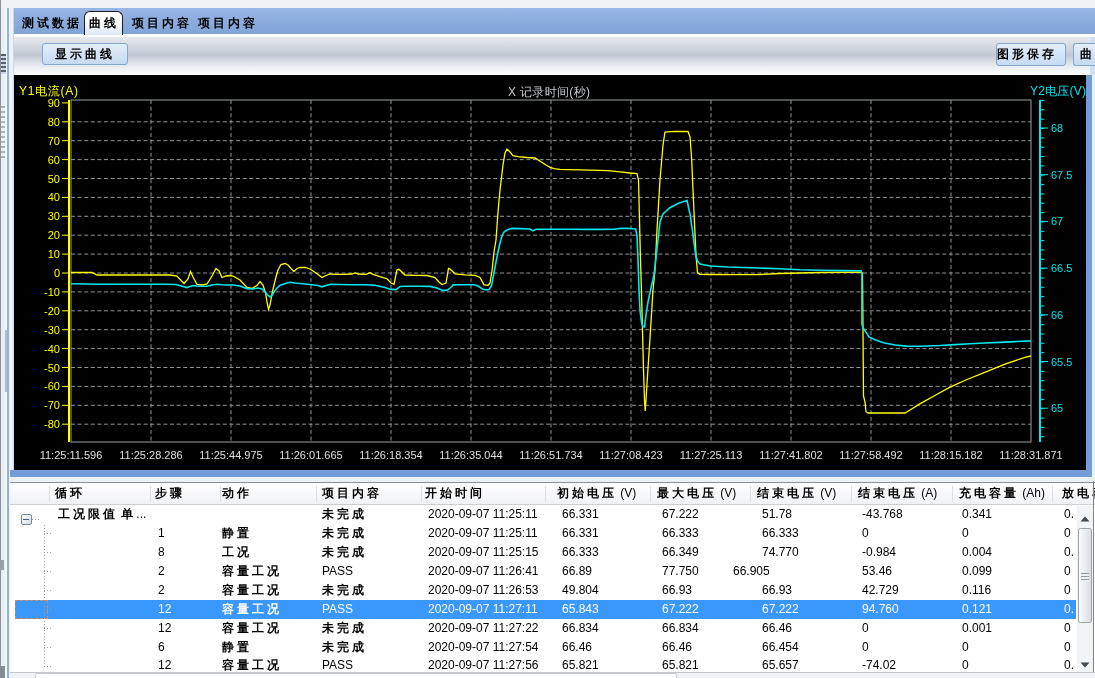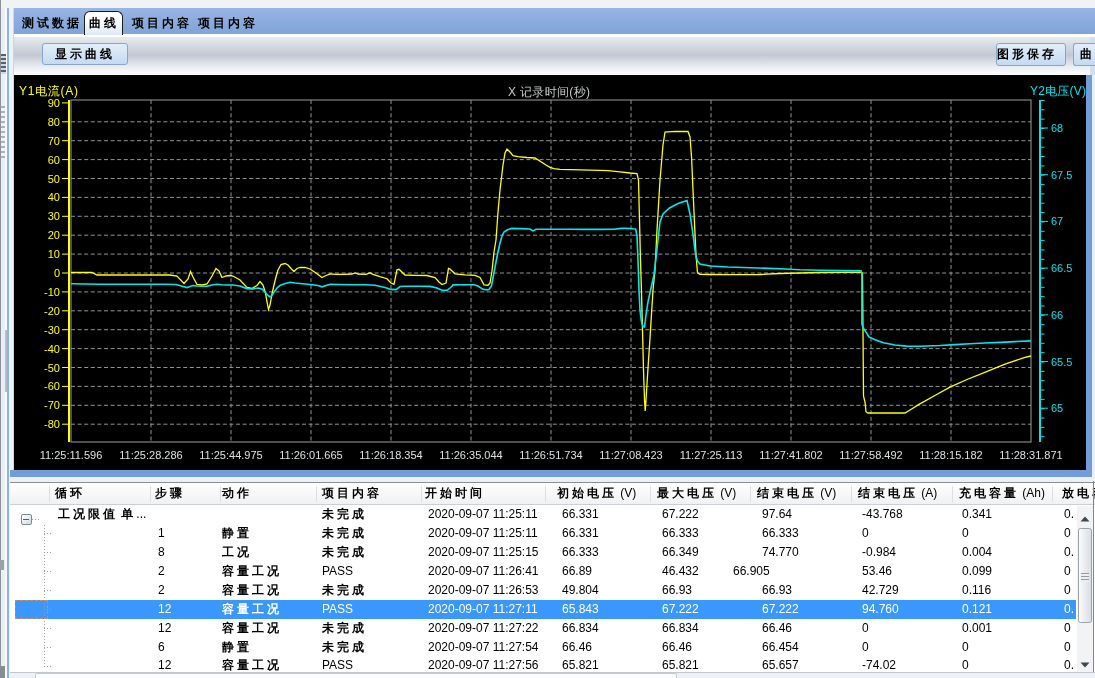--- a/index.html
+++ b/index.html
@@ -231,21 +231,21 @@
     <span class="c" style="left:949px"><span class="cjk">充电容量</span> (Ah)</span>
     <span class="c" style="left:1052px"><span class="cjk">放电容量</span> (Ah)</span>
   </div>
 
 <div class="row" style="top:505.0px">
     <span class="c" style="left:48px"><span class="cjk">工况限值</span> <span class="cjk">单</span>...</span>
     <span class="c" style="left:312px"><span class="cjk">未完成</span></span>
     <span class="c" style="left:418px">2020-09-07 11:25:11</span>
     <span class="c" style="left:552px">66.331</span>
     <span class="c" style="left:652px">67.222</span>
-    <span class="c" style="left:752px">97.64</span>
+    <span class="c" style="left:752px">51.78</span>
     <span class="c" style="left:852px">-43.768</span>
     <span class="c" style="left:952px">0.341</span>
     <span class="c" style="left:1054px">0.</span>
   </div>
 <div class="row" style="top:523.9px">
     <span class="c" style="left:148px">1</span>
     <span class="c" style="left:212px"><span class="cjk">静置</span></span>
     <span class="c" style="left:312px"><span class="cjk">未完成</span></span>
     <span class="c" style="left:418px">2020-09-07 11:25:11</span>
     <span class="c" style="left:552px">66.331</span>
@@ -266,21 +266,21 @@
     <span class="c" style="left:852px">-0.984</span>
     <span class="c" style="left:952px">0.004</span>
     <span class="c" style="left:1054px">0.</span>
   </div>
 <div class="row" style="top:561.8px">
     <span class="c" style="left:148px">2</span>
     <span class="c" style="left:212px"><span class="cjk">容量工况</span></span>
     <span class="c" style="left:312px">PASS</span>
     <span class="c" style="left:418px">2020-09-07 11:26:41</span>
     <span class="c" style="left:552px">66.89</span>
-    <span class="c" style="left:652px">46.432</span>
+    <span class="c" style="left:652px">77.750</span>
     <span class="c" style="left:723px">66.905</span>
     <span class="c" style="left:852px">53.46</span>
     <span class="c" style="left:952px">0.099</span>
     <span class="c" style="left:1054px">0</span>
   </div>
 <div class="row" style="top:580.7px">
     <span class="c" style="left:148px">2</span>
     <span class="c" style="left:212px"><span class="cjk">容量工况</span></span>
     <span class="c" style="left:312px"><span class="cjk">未完成</span></span>
     <span class="c" style="left:418px">2020-09-07 11:26:53</span>

